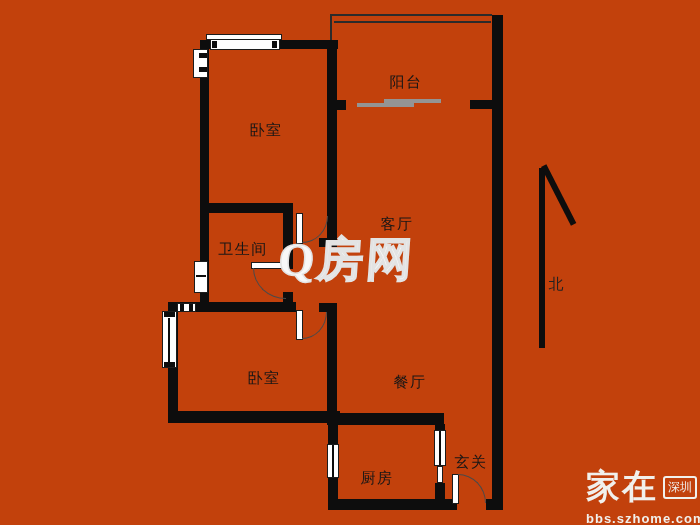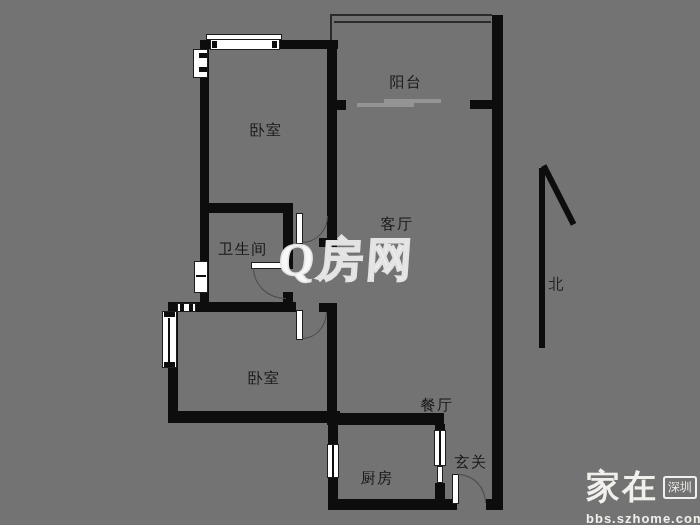--- a/index.html
+++ b/index.html
@@ -1,16 +1,16 @@
 <!DOCTYPE html>
 <html><head>
 <meta charset="utf-8">
 <style>
   html,body{margin:0;padding:0;background:#fff;}
-  .plan{position:relative;width:700px;height:525px;background:#737373;overflow:hidden;
+  .plan{position:relative;width:700px;height:525px;background:#c2410c;overflow:hidden;
         font-family:"Liberation Serif","DejaVu Serif",serif;}
   .wall{position:absolute;background:#0d0d0d;}
   .thin{position:absolute;background:#2b2b2b;}
   .win{position:absolute;background:#fff;border:1px solid #1c1c1c;box-sizing:border-box;}
   .cap{position:absolute;background:#0d0d0d;}
   .leaf{position:absolute;background:#fff;border:1px solid #1c1c1c;box-sizing:border-box;}
   .arc{position:absolute;box-sizing:border-box;}
   .arc.br{border-right:1.5px solid #4a4a4a;border-bottom:1.5px solid #4a4a4a;border-bottom-right-radius:100%;}
   .arc.bl{border-left:1.5px solid #4a4a4a;border-bottom:1.5px solid #4a4a4a;border-bottom-left-radius:100%;}
   .arc.tr{border-top:1.5px solid #4a4a4a;border-right:1.5px solid #4a4a4a;border-top-right-radius:100%;}
@@ -104,21 +104,21 @@
   <div class="arc br" style="left:302px;top:312px;width:25px;height:27px;"></div>
 
   <div class="leaf" style="left:452px;top:474px;width:7px;height:30px;"></div>
   <div class="arc tr" style="left:458px;top:474px;width:28px;height:29px;"></div>
 
   <div class="label" style="left:406px;top:82px;">阳台</div>
   <div class="label" style="left:266px;top:130px;">卧室</div>
   <div class="label" style="left:397px;top:224px;">客厅</div>
   <div class="label" style="left:243px;top:249px;">卫生间</div>
   <div class="label" style="left:264px;top:378px;">卧室</div>
-  <div class="label" style="left:410px;top:405px;margin-left:27px;">餐厅</div>
+  <div class="label" style="left:410px;top:382px;">餐厅</div>
   <div class="label" style="left:377px;top:478px;">厨房</div>
   <div class="label" style="left:471px;top:462px;">玄关</div>
 
   <div class="nbar"></div>
   <div class="ndiag"></div>
   <div class="north-label" style="left:556px;top:284px;">北</div>
 
   <div class="wm-center">Q房网</div>
   <div class="wm-corner">
     <div class="wm-row">

